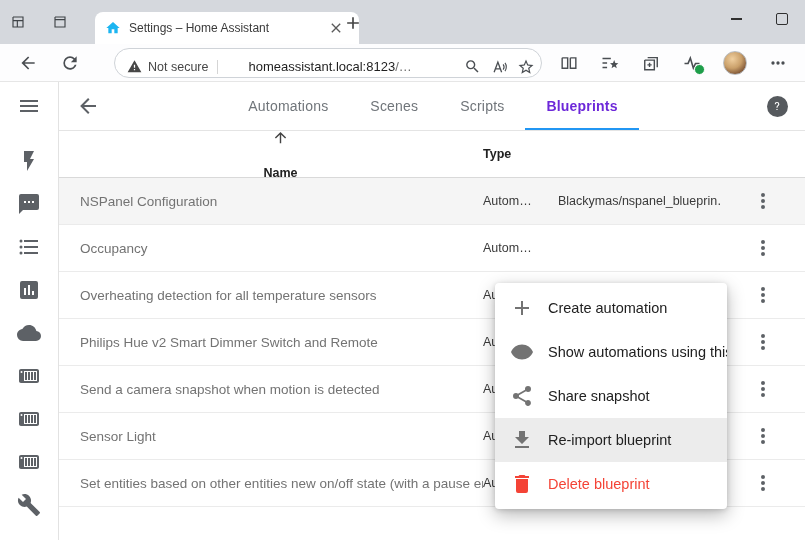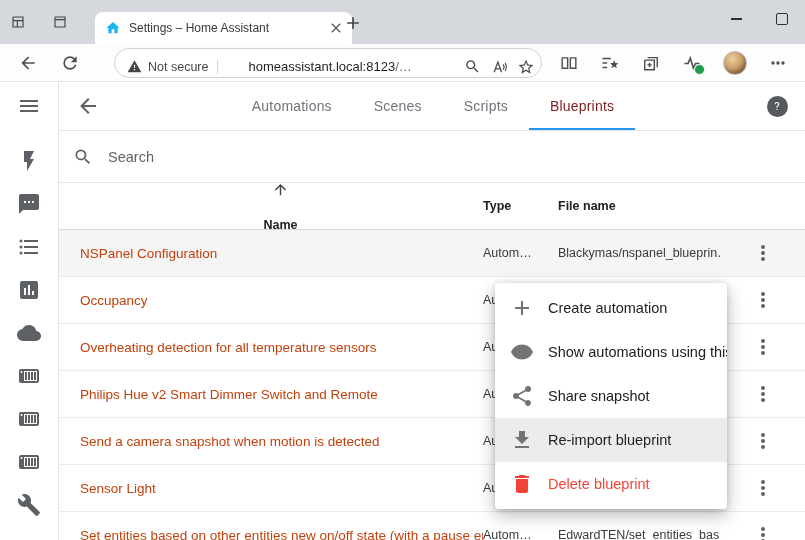--- a/index.html
+++ b/index.html
@@ -12,21 +12,21 @@
   .ic{width:24px;height:24px;fill:currentColor;}
   .ic20{width:20px;height:20px;fill:currentColor;}
   .ic16{width:16px;height:16px;fill:currentColor;}
 
   
   .titlebar{position:absolute;top:0;left:0;right:0;height:44px;background:#d5d8dd;}
   .tb-left{position:absolute;left:10px;top:14px;display:flex;gap:26px;color:#3f4347;}
   .tab{
     position:absolute;left:95px;top:12px;width:239px;height:32px;background:#fff;
     border-radius:8px 8px 0 0;display:flex;align-items:center;
-    padding:0 8px 0 10px;font-size:12px;color:#3a3a3a;
+    padding:0 15px 0 10px;font-size:12px;color:#3a3a3a;
   }
   .tab-title{flex:1;margin-left:8px;white-space:nowrap;overflow:hidden;}
   .tab-close{color:#5a5a5a;}
   .newtab{position:absolute;left:343px;top:13px;color:#454545;}
   .win-controls{position:absolute;right:0;top:0;height:38px;display:flex;}
   .win-btn{width:46px;display:flex;align-items:center;justify-content:center;}
   .min-glyph{width:11px;height:1.5px;background:#303030;}
   .max-glyph{width:10px;height:10px;border:1.2px solid #303030;border-radius:2px;}
 
   
@@ -72,21 +72,21 @@
   .sb-btn{color:#5d6166;}
 
   .main{flex:1;min-width:0;position:relative;}
   .ha-header{height:48px;border-bottom:1px solid #e4e4e4;display:flex;align-items:stretch;}
   .ha-back{width:58px;display:flex;align-items:center;justify-content:center;color:#5d6166;}
   .ha-tabs{flex:1;display:flex;justify-content:center;}
   .ha-tab{
     display:flex;align-items:center;padding:0 21px;font-size:14px;color:#70757a;
     letter-spacing:.2px;cursor:pointer;
   }
-  .ha-tab.active{color:#7f1d1d;box-shadow:inset 0 -2px 0 #2196f3;font-weight:400;}
+  .ha-tab.active{color:#6d28d9;box-shadow:inset 0 -2px 0 #2196f3;font-weight:700;}
   .ha-help{width:56px;display:flex;align-items:center;justify-content:center;}
   .help-circle{
     width:21px;height:21px;border-radius:50%;background:#565a5e;color:#fff;
     display:flex;align-items:center;justify-content:center;
   }
   .help-circle svg{width:14px;height:14px;fill:#fff;}
 
   .search-row{height:52px;box-sizing:border-box;border-bottom:1px solid #e4e4e4;display:flex;align-items:center;padding-left:14px;gap:13px;}
   .search-row .sic{color:#5f6368;}
   .search-input{border:none;outline:none;font-size:14.5px;color:#212121;flex:1;background:transparent;font-family:"Liberation Sans",sans-serif;}
@@ -96,21 +96,21 @@
     font-size:12.5px;font-weight:bold;color:#212121;}
   .cell-name{flex:0 0 424px;box-sizing:border-box;padding-left:21px;white-space:nowrap;overflow:hidden;}
   .cell-type{flex:0 0 75px;white-space:nowrap;overflow:hidden;}
   .cell-file{flex:0 0 163px;white-space:nowrap;overflow:hidden;}
   .cell-action{flex:1;display:flex;justify-content:center;}
   .thead .cell-name{display:flex;align-items:center;gap:20px;padding-left:19px;flex-direction:column;}
   .sort-arrow{color:#444;width:17px;height:17px;fill:currentColor;}
 
   .trow{height:47px;box-sizing:border-box;display:flex;align-items:center;border-bottom:1px solid #ebebeb;}
   .trow.selected{background:#f5f5f5;}
-  .trow .cell-name{font-size:13.5px;color:#c2410c;}
+  .trow .cell-name{font-size:13.5px;color:#737373;}
   .trow .cell-type,.trow .cell-file{font-size:12.5px;color:#3a3a3a;}
   .row-dots{color:#5d6166;cursor:pointer;}
 
   
   .ctx-menu{
     position:absolute;left:495px;top:283px;width:232px;background:#fff;border-radius:4px;
     box-shadow:0 6px 18px rgba(0,0,0,.28), 0 1px 5px rgba(0,0,0,.15);
     padding:3px 0;z-index:30;
   }
   .ctx-item{height:44px;display:flex;align-items:center;gap:14px;padding:0 12px 0 15px;
@@ -407,38 +407,29 @@
       </nav>
       <span class="ha-help">
         <span class="help-circle">
             <svg viewBox="0 0 24 24">
               <use href="#i-help"></use>
             </svg>
           </span>
       </span>
     </header>
 
-    <div class="search-row">
-      <span class="sic">
-          <svg class="ic20" viewBox="0 0 24 24">
-            <use href="#i-magnify"></use>
-          </svg>
-        </span>
-      <input class="search-input" type="text" placeholder="Search" style="">
-    </div>
 
     <div class="thead">
       <div class="cell-name">
         <svg class="sort-arrow" viewBox="0 0 24 24">
             <use href="#i-up"></use>
           </svg>
         <span>Name</span>
       </div>
       <div class="cell-type">Type</div>
-      <div class="cell-file">File name</div>
       <div class="cell-action"></div>
     </div>
 
     <div class="trow selected">
       <div class="cell-name">NSPanel Configuration</div>
       <div class="cell-type">Autom…</div>
       <div class="cell-file">Blackymas/nspanel_blueprin…</div>
       <div class="cell-action">
           <span class="row-dots">
             <svg class="ic" viewBox="0 0 24 24">

